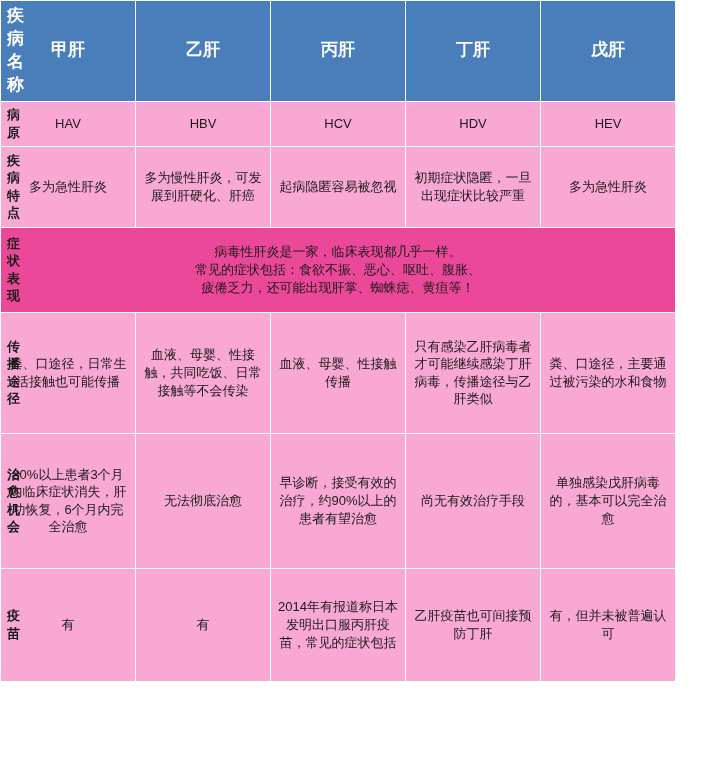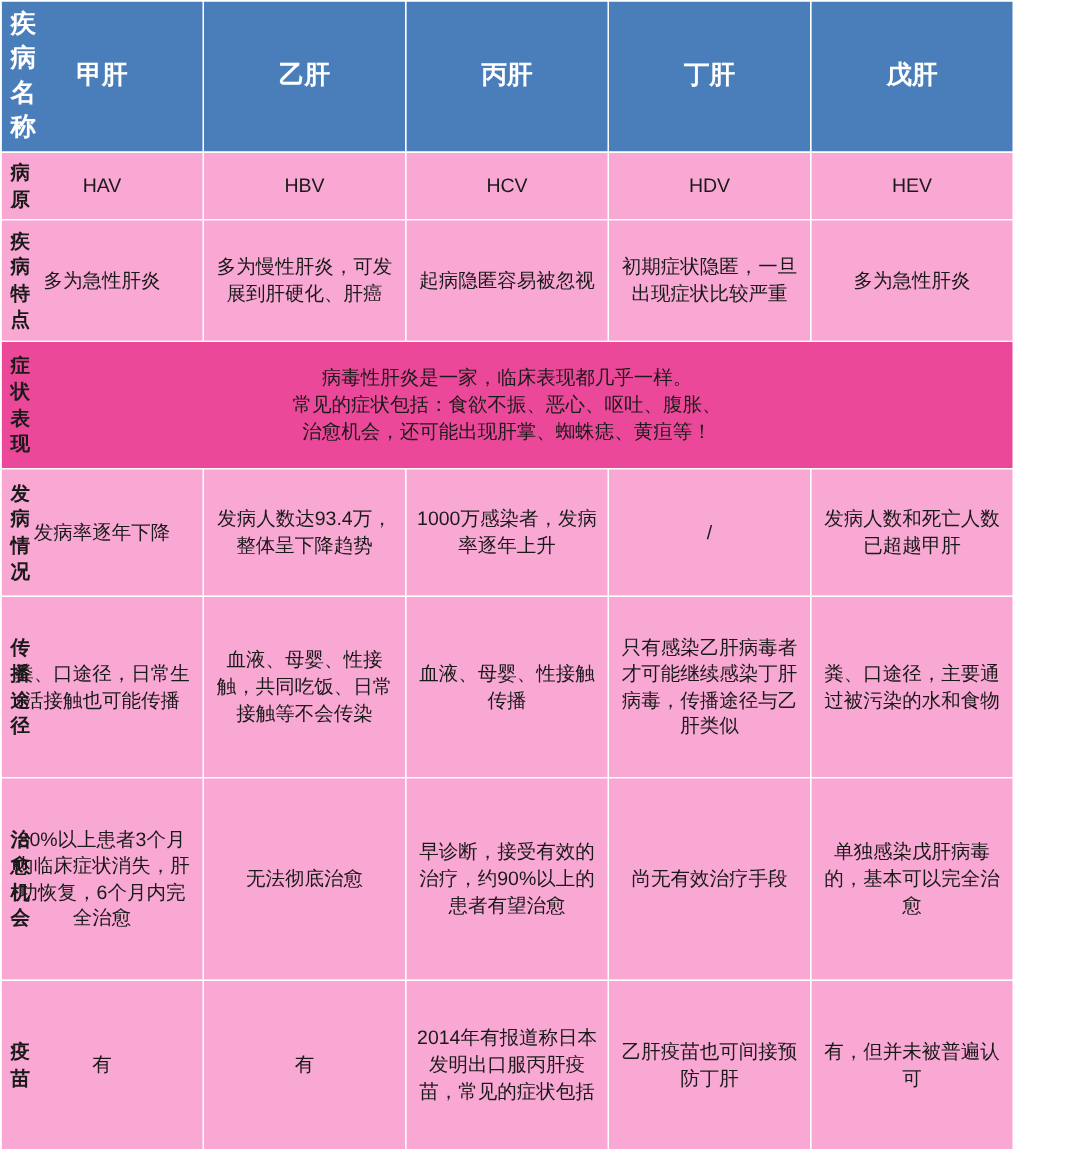--- a/index.html
+++ b/index.html
@@ -94,30 +94,22 @@
       <td class="data-cell">多为慢性肝炎，可发展到肝硬化、肝癌</td>
       <td class="data-cell">起病隐匿容易被忽视</td>
       <td class="data-cell">初期症状隐匿，一旦出现症状比较严重</td>
       <td class="data-cell">多为急性肝炎</td>
     </tr>
     <tr class="r-symptoms">
       <td class="row-label">症状表现</td>
       <td class="symptom-span" colspan="5">
         <span class="sym-line">病毒性肝炎是一家，临床表现都几乎一样。</span>
         <span class="sym-line">常见的症状包括：食欲不振、恶心、呕吐、腹胀、</span>
-        <span class="sym-line">治愈机会，还可能出现肝掌、蜘蛛痣、黄疸等！</span>
+        <span class="sym-line">疲倦乏力，还可能出现肝掌、蜘蛛痣、黄疸等！</span>
       </td>
-    </tr>
-    <tr class="r-incidence">
-      <td class="row-label">发病情况</td>
-      <td class="data-cell">发病率逐年下降</td>
-      <td class="data-cell">发病人数达93.4万，整体呈下降趋势</td>
-      <td class="data-cell">1000万感染者，发病率逐年上升</td>
-      <td class="data-cell">/</td>
-      <td class="data-cell">发病人数和死亡人数已超越甲肝</td>
     </tr>
     <tr class="r-transmission">
       <td class="row-label">传播途径</td>
       <td class="data-cell">粪、口途径，日常生活接触也可能传播</td>
       <td class="data-cell">血液、母婴、性接触，共同吃饭、日常接触等不会传染</td>
       <td class="data-cell">血液、母婴、性接触传播</td>
       <td class="data-cell">只有感染乙肝病毒者才可能继续感染丁肝病毒，传播途径与乙肝类似</td>
       <td class="data-cell">粪、口途径，主要通过被污染的水和食物</td>
     </tr>
     <tr class="r-cure">

